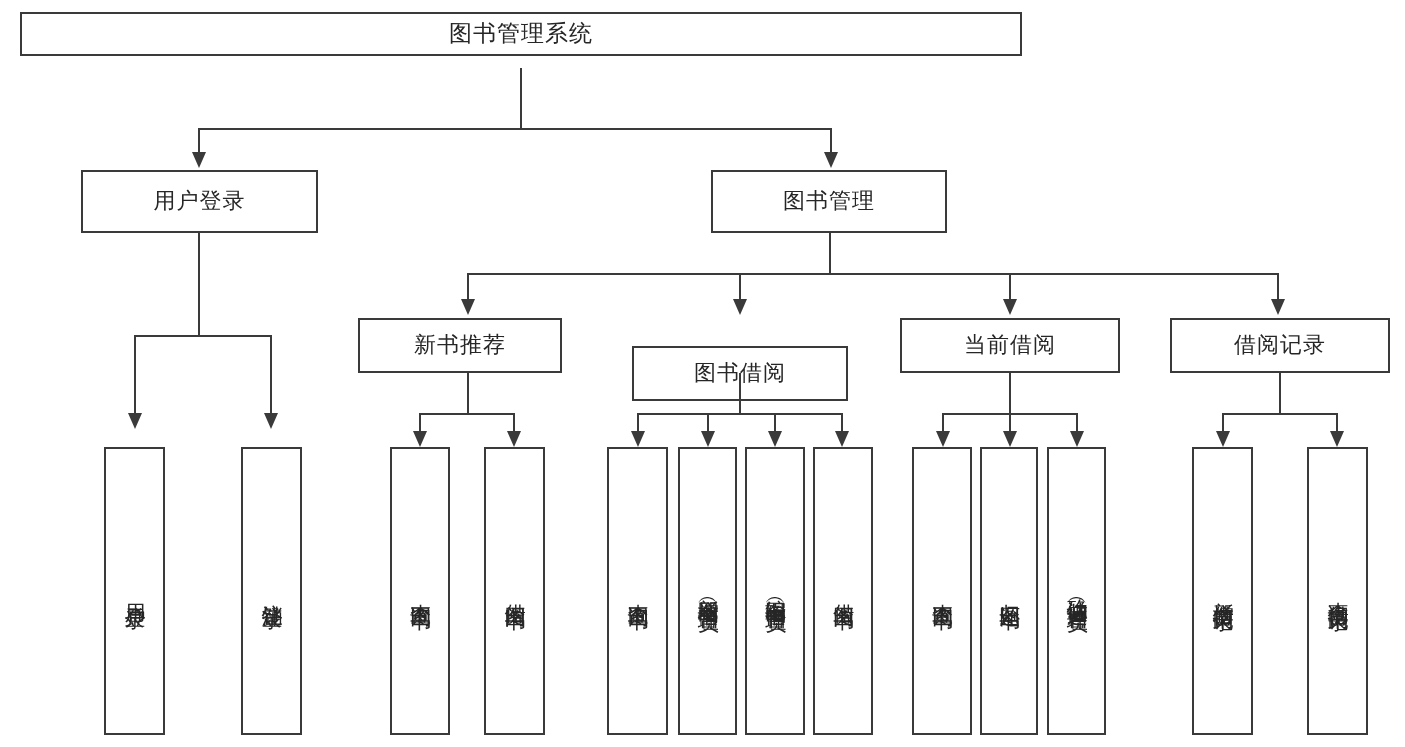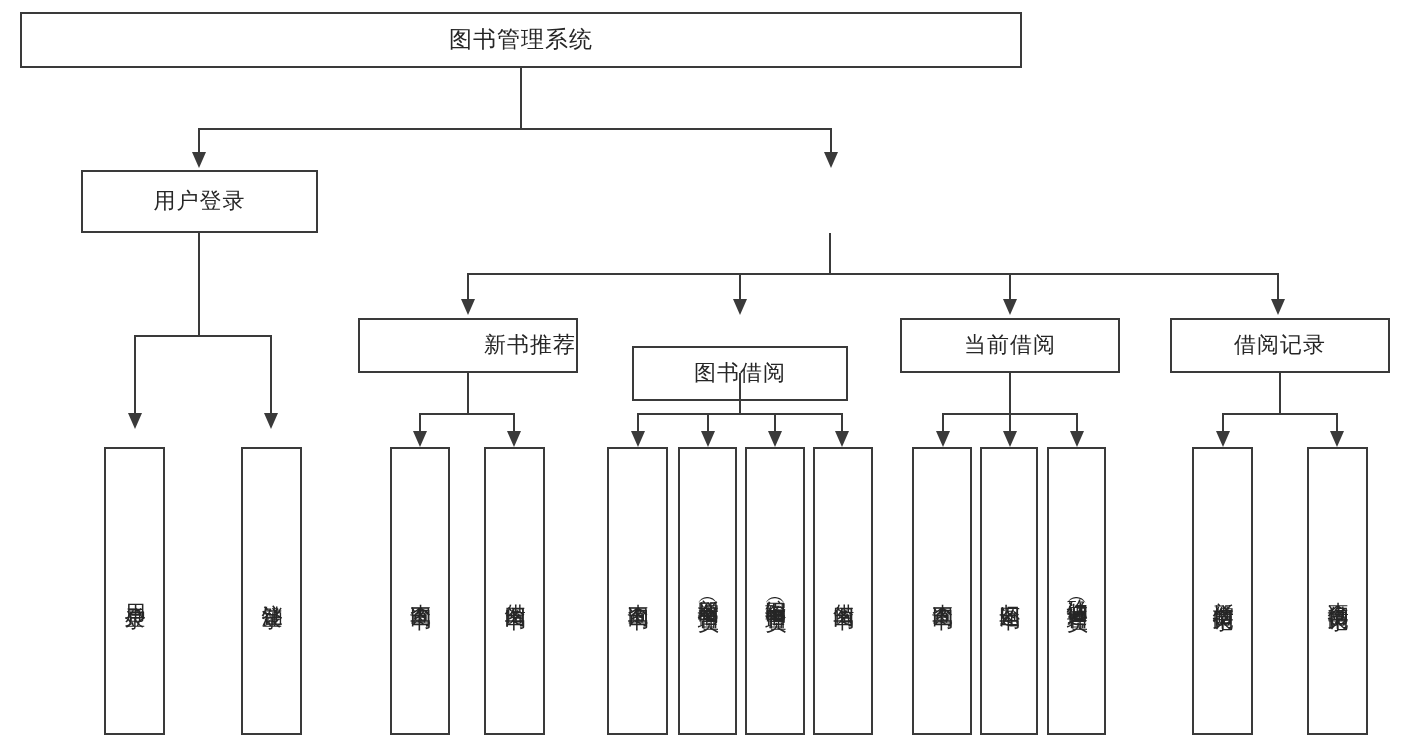--- a/index.html
+++ b/index.html
@@ -75,37 +75,40 @@
     letter-spacing:0.5px;
     white-space:nowrap;
     pointer-events:none;
   }
 </style>
 </head>
 <body>
 
 <div id="canvas">
 
-  <div class="node h root" style="left:20px;top:12px;width:1002px;height:56px;justify-content:center;">
+  <div class="node h root" style="left:20px;top:12px;width:1002px;height:44px;justify-content:center;">
     <span>图书管理系统</span>
   </div>
 
   <div class="ln v" style="left:520px;top:68px;width:2px;height:60px;"></div>
 
   <div class="ln h" style="left:198px;top:128px;width:634px;height:2px;"></div>
 
   <div class="ln v" style="left:198px;top:128px;width:2px;height:26px;"></div>
   <div class="arrow" style="left:192px;top:152px;"></div>
   <div class="ln v" style="left:830px;top:128px;width:2px;height:26px;"></div>
   <div class="arrow" style="left:824px;top:152px;"></div>
 
   <div class="node h" style="left:81px;top:170px;width:237px;height:63px;">
     <span>用户登录</span>
   </div>
 
+  <div class="node h" style="left:711px;top:170px;width:236px;height:63px;">
+    <span>图书管理</span>
+  </div>
 
   <div class="ln v" style="left:198px;top:233px;width:2px;height:102px;"></div>
   <div class="ln h" style="left:134px;top:335px;width:138px;height:2px;"></div>
   <div class="ln v" style="left:134px;top:335px;width:2px;height:80px;"></div>
   <div class="arrow" style="left:128px;top:413px;"></div>
   <div class="ln v" style="left:270px;top:335px;width:2px;height:80px;"></div>
   <div class="arrow" style="left:264px;top:413px;"></div>
 
   <div class="ln v" style="left:829px;top:233px;width:2px;height:40px;"></div>
   <div class="ln h" style="left:467px;top:273px;width:812px;height:2px;"></div>
@@ -115,21 +118,21 @@
 
   <div class="ln v" style="left:739px;top:273px;width:2px;height:28px;"></div>
   <div class="arrow" style="left:733px;top:299px;"></div>
 
   <div class="ln v" style="left:1009px;top:273px;width:2px;height:28px;"></div>
   <div class="arrow" style="left:1003px;top:299px;"></div>
 
   <div class="ln v" style="left:1277px;top:273px;width:2px;height:28px;"></div>
   <div class="arrow" style="left:1271px;top:299px;"></div>
 
-  <div class="node h" style="left:358px;top:318px;width:220px;height:55px;justify-content:flex-end;">
+  <div class="node h" style="left:358px;top:318px;width:204px;height:55px;">
     <span>新书推荐</span>
   </div>
   <div class="node h" style="left:632px;top:318px;width:216px;height:55px;margin-top:28px;">
     <span>图书借阅</span>
   </div>
   <div class="node h" style="left:1170px;top:318px;width:220px;height:55px;">
     <span>借阅记录</span>
   </div>
   <div class="node h" style="left:900px;top:318px;width:220px;height:55px;">
     <span>当前借阅</span>

